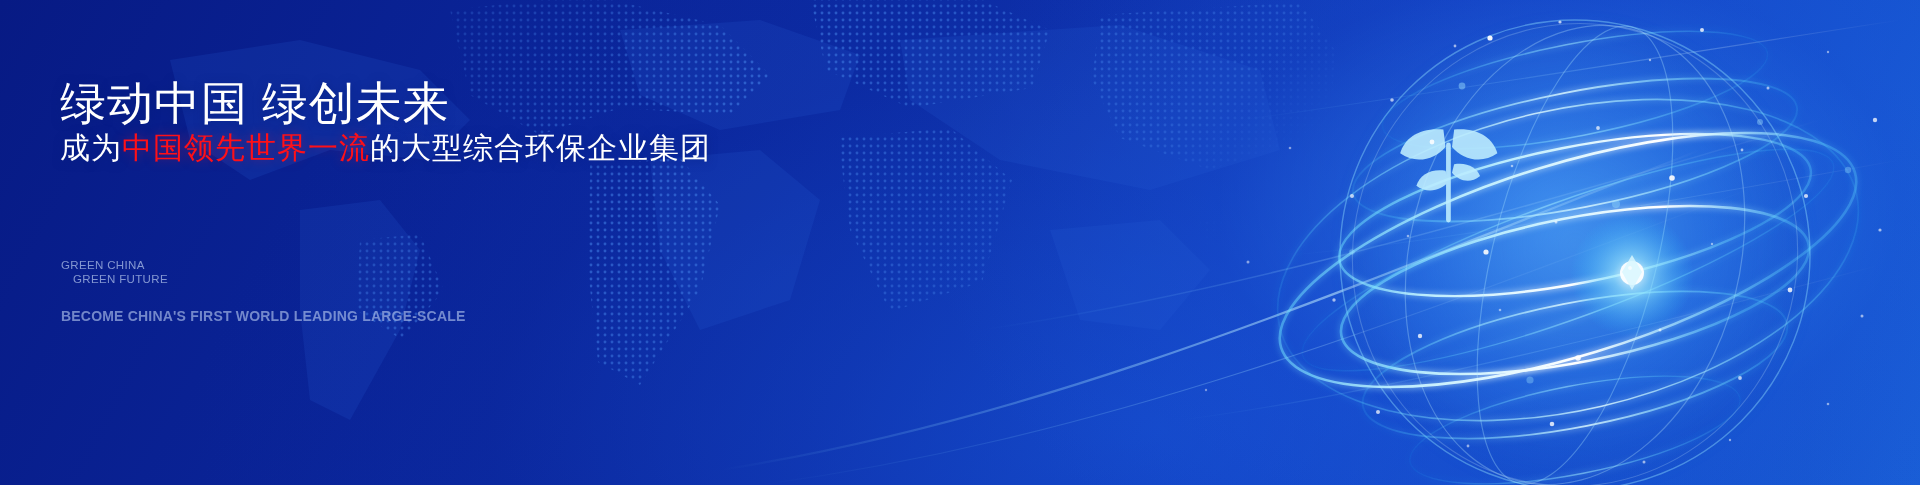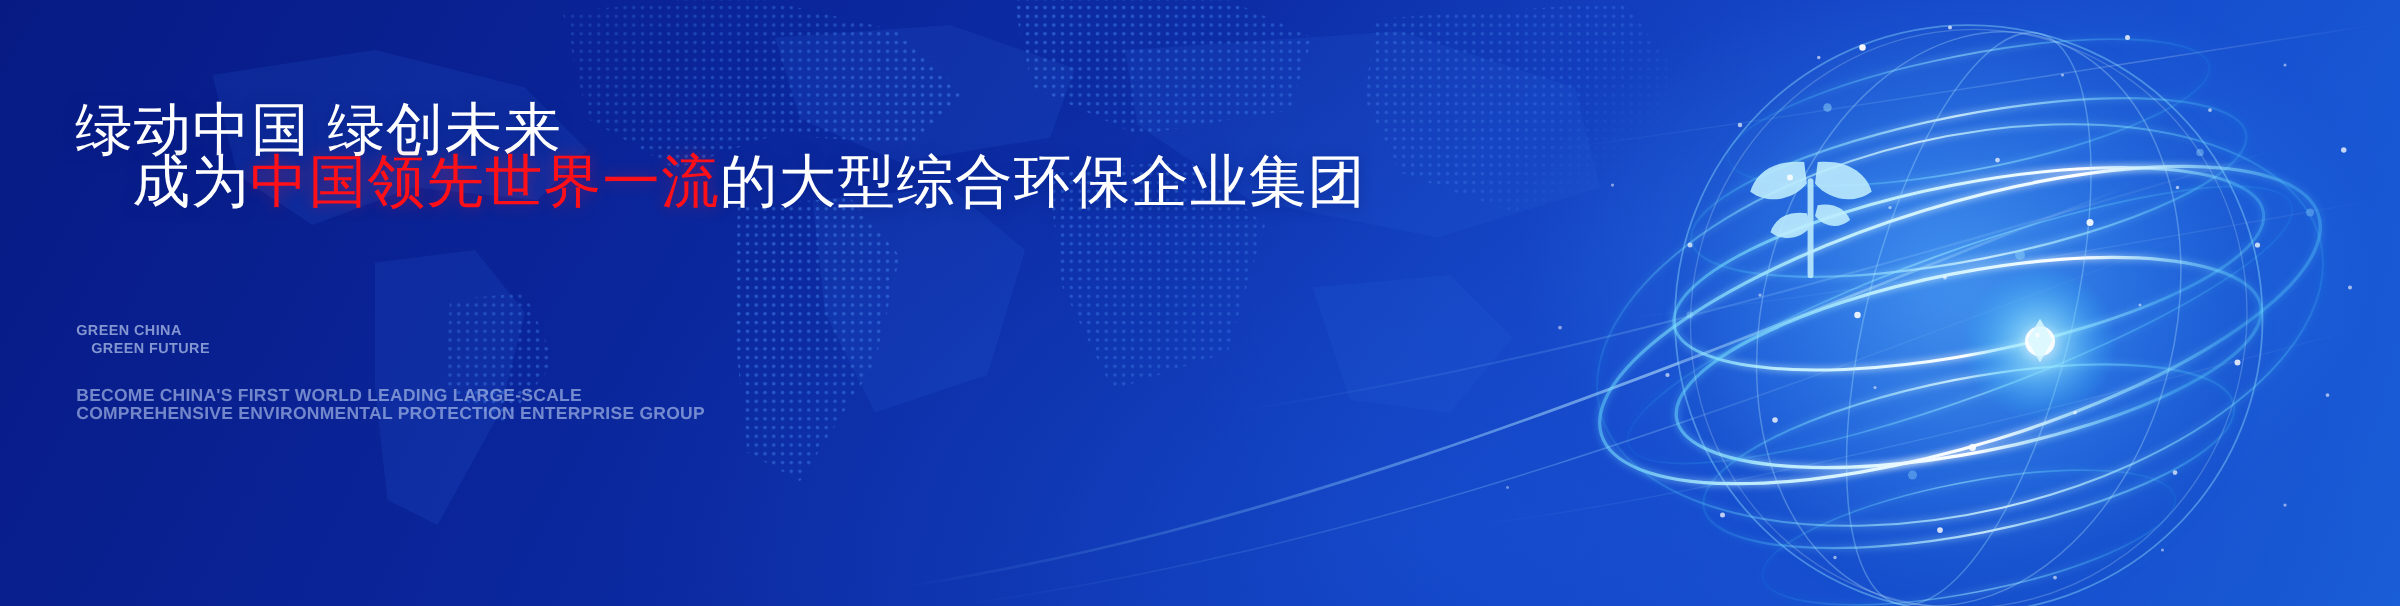--- a/index.html
+++ b/index.html
@@ -89,40 +89,39 @@
     font-size:46px;
     line-height:1.1;
     font-weight:400;
     color:#ffffff;
     letter-spacing:1px;
     white-space:nowrap;
     text-shadow:0 1px 10px rgba(0,30,120,0.55);
   }
   .headline-2 {
     position:absolute;
-    top:120px; left:2px;
-    font-size:46px;
+    top:131px; left:2px;
+    font-size:30px;
     line-height:1.1;
     font-weight:400;
     color:#ffffff;
     letter-spacing:1px;
     white-space:nowrap;
     text-shadow:0 1px 10px rgba(0,30,120,0.55);
-    margin-left:46px;
   }
   .headline-2 .hl {
     color:#ff1018;
     text-shadow:0 0 12px rgba(255,20,30,0.35);
   }
 
   .sub-en {
     position:absolute;
     top:259px; left:3px;
     font-size:11.5px;
-    font-weight:bold;
+    font-weight:normal;
     line-height:13.5px;
     letter-spacing:0.35px;
     color:rgba(196,213,245,0.66);
     white-space:nowrap;
   }
   .sub-en .l2 { display:block;margin-left:12px; }
 
   .tag-en {
     position:absolute;
     top:310px; left:3px;
@@ -351,17 +350,16 @@
 
     <div class="headline-2"><span>成为</span><span class="hl">中国领先世界一流</span><span>的大型综合环保企业集团</span></div>
 
     <div class="sub-en">
       <span>GREEN CHINA</span>
       <span class="l2">GREEN FUTURE</span>
     </div>
 
     <div class="tag-en">
       <span>BECOME CHINA'S FIRST WORLD LEADING LARGE-SCALE</span>
-      <span class="l2">COMPREHENSIVE ENVIRONMENTAL PROTECTION ENTERPRISE GROUP</span>
     </div>
 
   </div>
 </div>
 
 </body></html>

